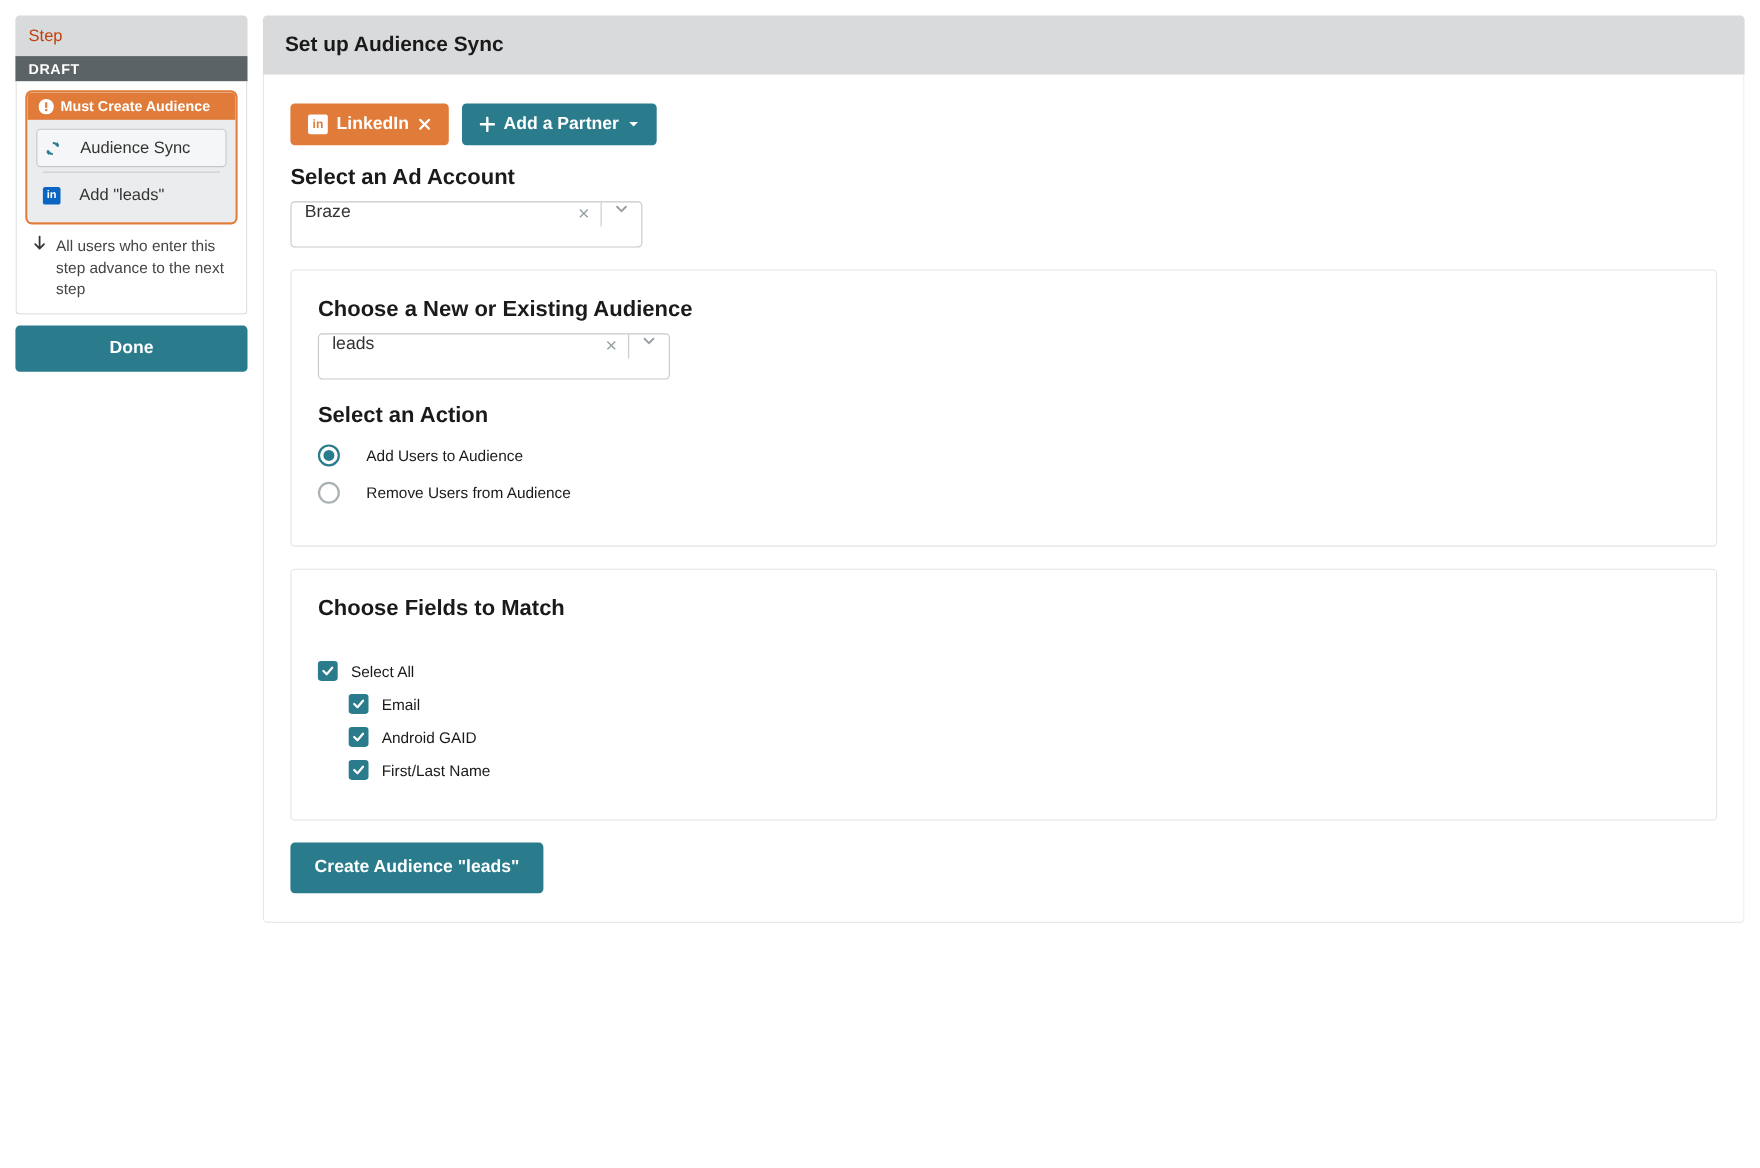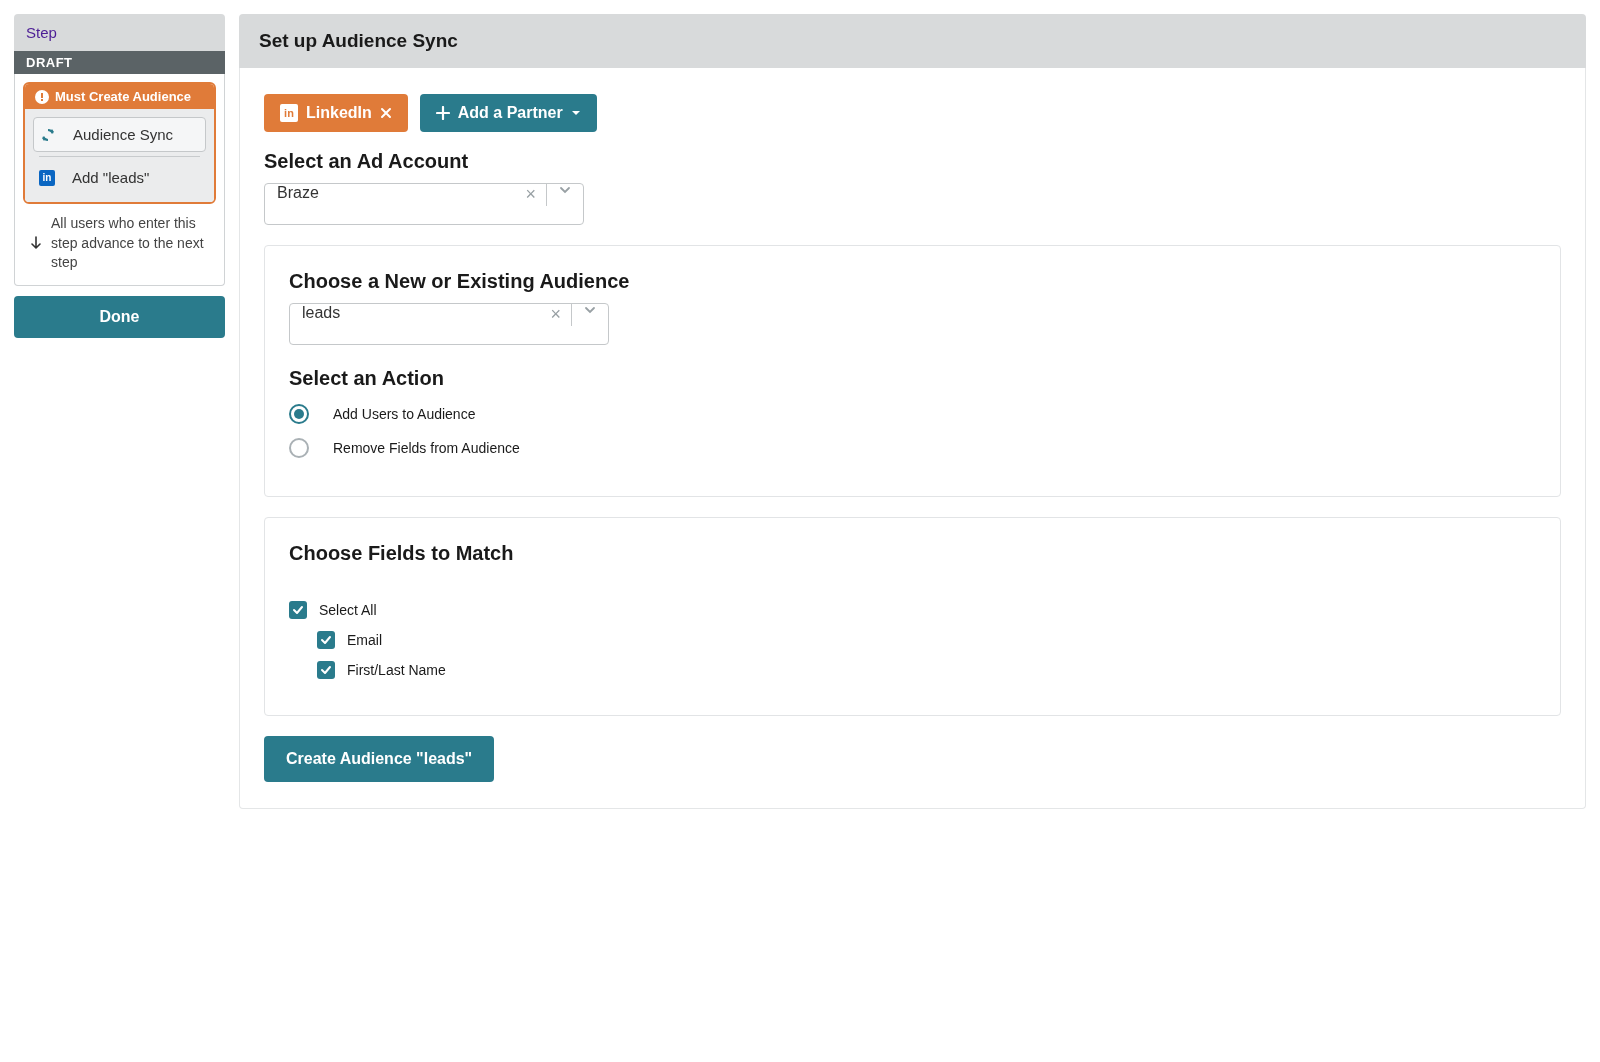--- a/index.html
+++ b/index.html
@@ -1,28 +1,28 @@
 <!DOCTYPE html>
 <html><head>
 <meta charset="utf-8">
 <style>
 * { box-sizing: border-box; margin: 0; padding: 0; }
 body { font-family: -apple-system, BlinkMacSystemFont, "Segoe UI", Helvetica, Arial, sans-serif; background: #fff; color: #1a1a1a; font-size: 14px; }
 .app { display: flex; padding: 14px; gap: 14px; }
 .sidebar { width: 211px; flex-shrink: 0; }
-.step-hdr { background: #d8dadb; padding: 10px 12px; border-radius: 4px 4px 0 0; font-size: 15px; color: #4c1d95; }
+.step-hdr { background: #d8dadb; padding: 10px 12px; border-radius: 4px 4px 0 0; font-size: 15px; color: #c2410c; }
 .draft-bar { background: #5b6366; color: #fff; font-weight: 700; font-size: 13px; padding: 4px 12px; letter-spacing: .5px; }
 .card-box { background: #fff; border: 1px solid #d0d3d5; border-top: none; padding: 8px; border-radius: 0 0 4px 4px; }
 .card { border: 2px solid #e07b39; border-radius: 6px; overflow: hidden; }
 .card-top { background: #e07b39; color: #fff; font-size: 13px; font-weight: 700; padding: 5px 10px; display: flex; align-items: center; gap: 6px; }
 .card-body { background: #ebeced; padding: 8px; }
 .card-item { display: flex; align-items: center; gap: 17px; padding: 8px 6px; font-size: 15px; color: #333; }
 .card-item.sel { background: #f5f6f7; border: 1px solid #c5c8ca; border-radius: 4px; }
 .divider { border-top: 1px solid #c8cbcd; margin: 4px 6px; }
-.note-row { display: flex; gap: 8px; padding: 10px 6px 4px 6px; font-size: 14px; color: #444; line-height: 1.4; align-items: center; }
+.note-row { display: flex; gap: 8px; padding: 10px 6px 4px 6px; font-size: 14px; color: #444; line-height: 1.4; }
 .done-btn { width: 100%; background: #2a7b8c; color: #fff; border: none; padding: 12px; font-size: 16px; font-weight: 700; border-radius: 4px; margin-top: 10px; cursor: pointer; }
 .main { flex: 1; }
 .main-hdr { background: #d8dadb; padding: 16px 20px; border-radius: 4px 4px 0 0; font-size: 19px; font-weight: 800; }
 .main-body { background: #fff; border: 1px solid #e4e6e7; border-top: none; border-radius: 0 0 4px 4px; padding: 26px 24px; }
 .pill-row { display: flex; gap: 12px; margin-bottom: 18px; }
 .pill { display: inline-flex; align-items: center; gap: 8px; padding: 10px 16px; border-radius: 4px; font-size: 16px; font-weight: 700; color: #fff; cursor: pointer; }
 .pill.orange { background: #e07b39; }
 .pill.teal { background: #2a7b8c; }
 .sec-label { font-size: 20px; font-weight: 700; margin-bottom: 10px; }
 .select-ctl { display: flex; border: 1px solid #c5c8ca; border-radius: 4px; width: 320px; height: 42px; }
@@ -146,21 +146,21 @@
         </div>
 
         <div style="height:22px"></div>
         <div class="sec-label">Select an Action</div>
         <div class="radio-row">
           <span class="radio on"></span>
           <span>Add Users to Audience</span>
         </div>
         <div class="radio-row">
           <span class="radio"></span>
-          <span>Remove Fields from Audience</span>
+          <span>Remove Users from Audience</span>
         </div>
       </div>
 
       <div class="panel">
         <div class="sec-label">Choose Fields to Match</div>
         <div style="height:14px"></div>
         <div class="chk-row">
           <span class="chk">
             <svg width="12" height="12" viewBox="0 0 12 12">
                 <path d="M2 6l3 3 5-6" stroke="#fff" stroke-width="2" fill="none" stroke-linecap="round" stroke-linejoin="round"></path>
@@ -175,20 +175,28 @@
               </svg>
           </span>
           <span>Email</span>
         </div>
         <div class="chk-row indent">
           <span class="chk">
             <svg width="12" height="12" viewBox="0 0 12 12">
                 <path d="M2 6l3 3 5-6" stroke="#fff" stroke-width="2" fill="none" stroke-linecap="round" stroke-linejoin="round"></path>
               </svg>
           </span>
+          <span>Android GAID</span>
+        </div>
+        <div class="chk-row indent">
+          <span class="chk">
+            <svg width="12" height="12" viewBox="0 0 12 12">
+                <path d="M2 6l3 3 5-6" stroke="#fff" stroke-width="2" fill="none" stroke-linecap="round" stroke-linejoin="round"></path>
+              </svg>
+          </span>
           <span>First/Last Name</span>
         </div>
       </div>
 
       <button class="create-btn">Create Audience "leads"</button>
 
     </div>
   </div>
 </div>
 

